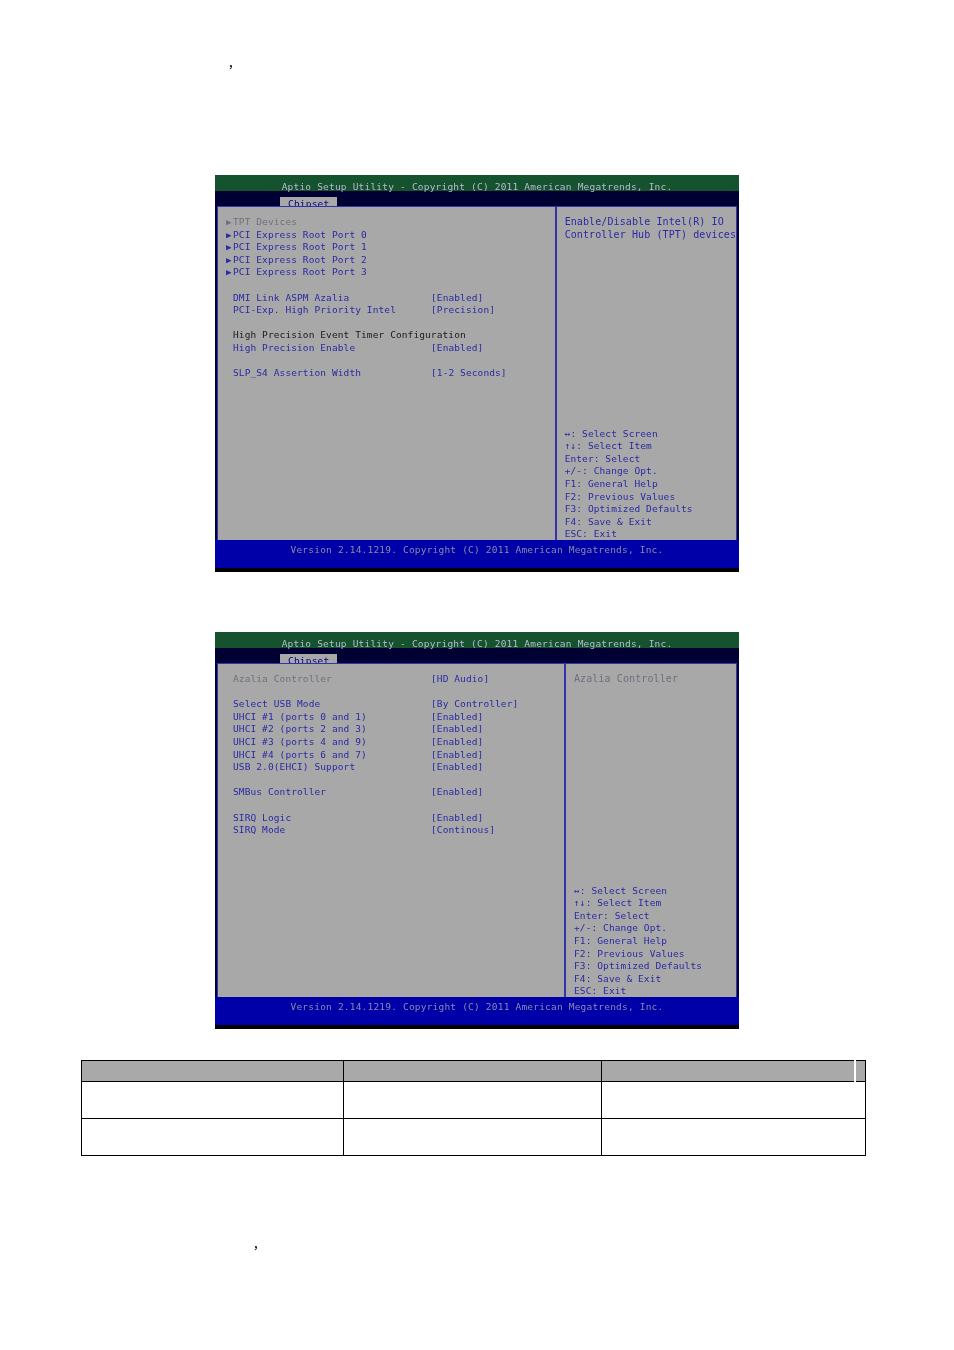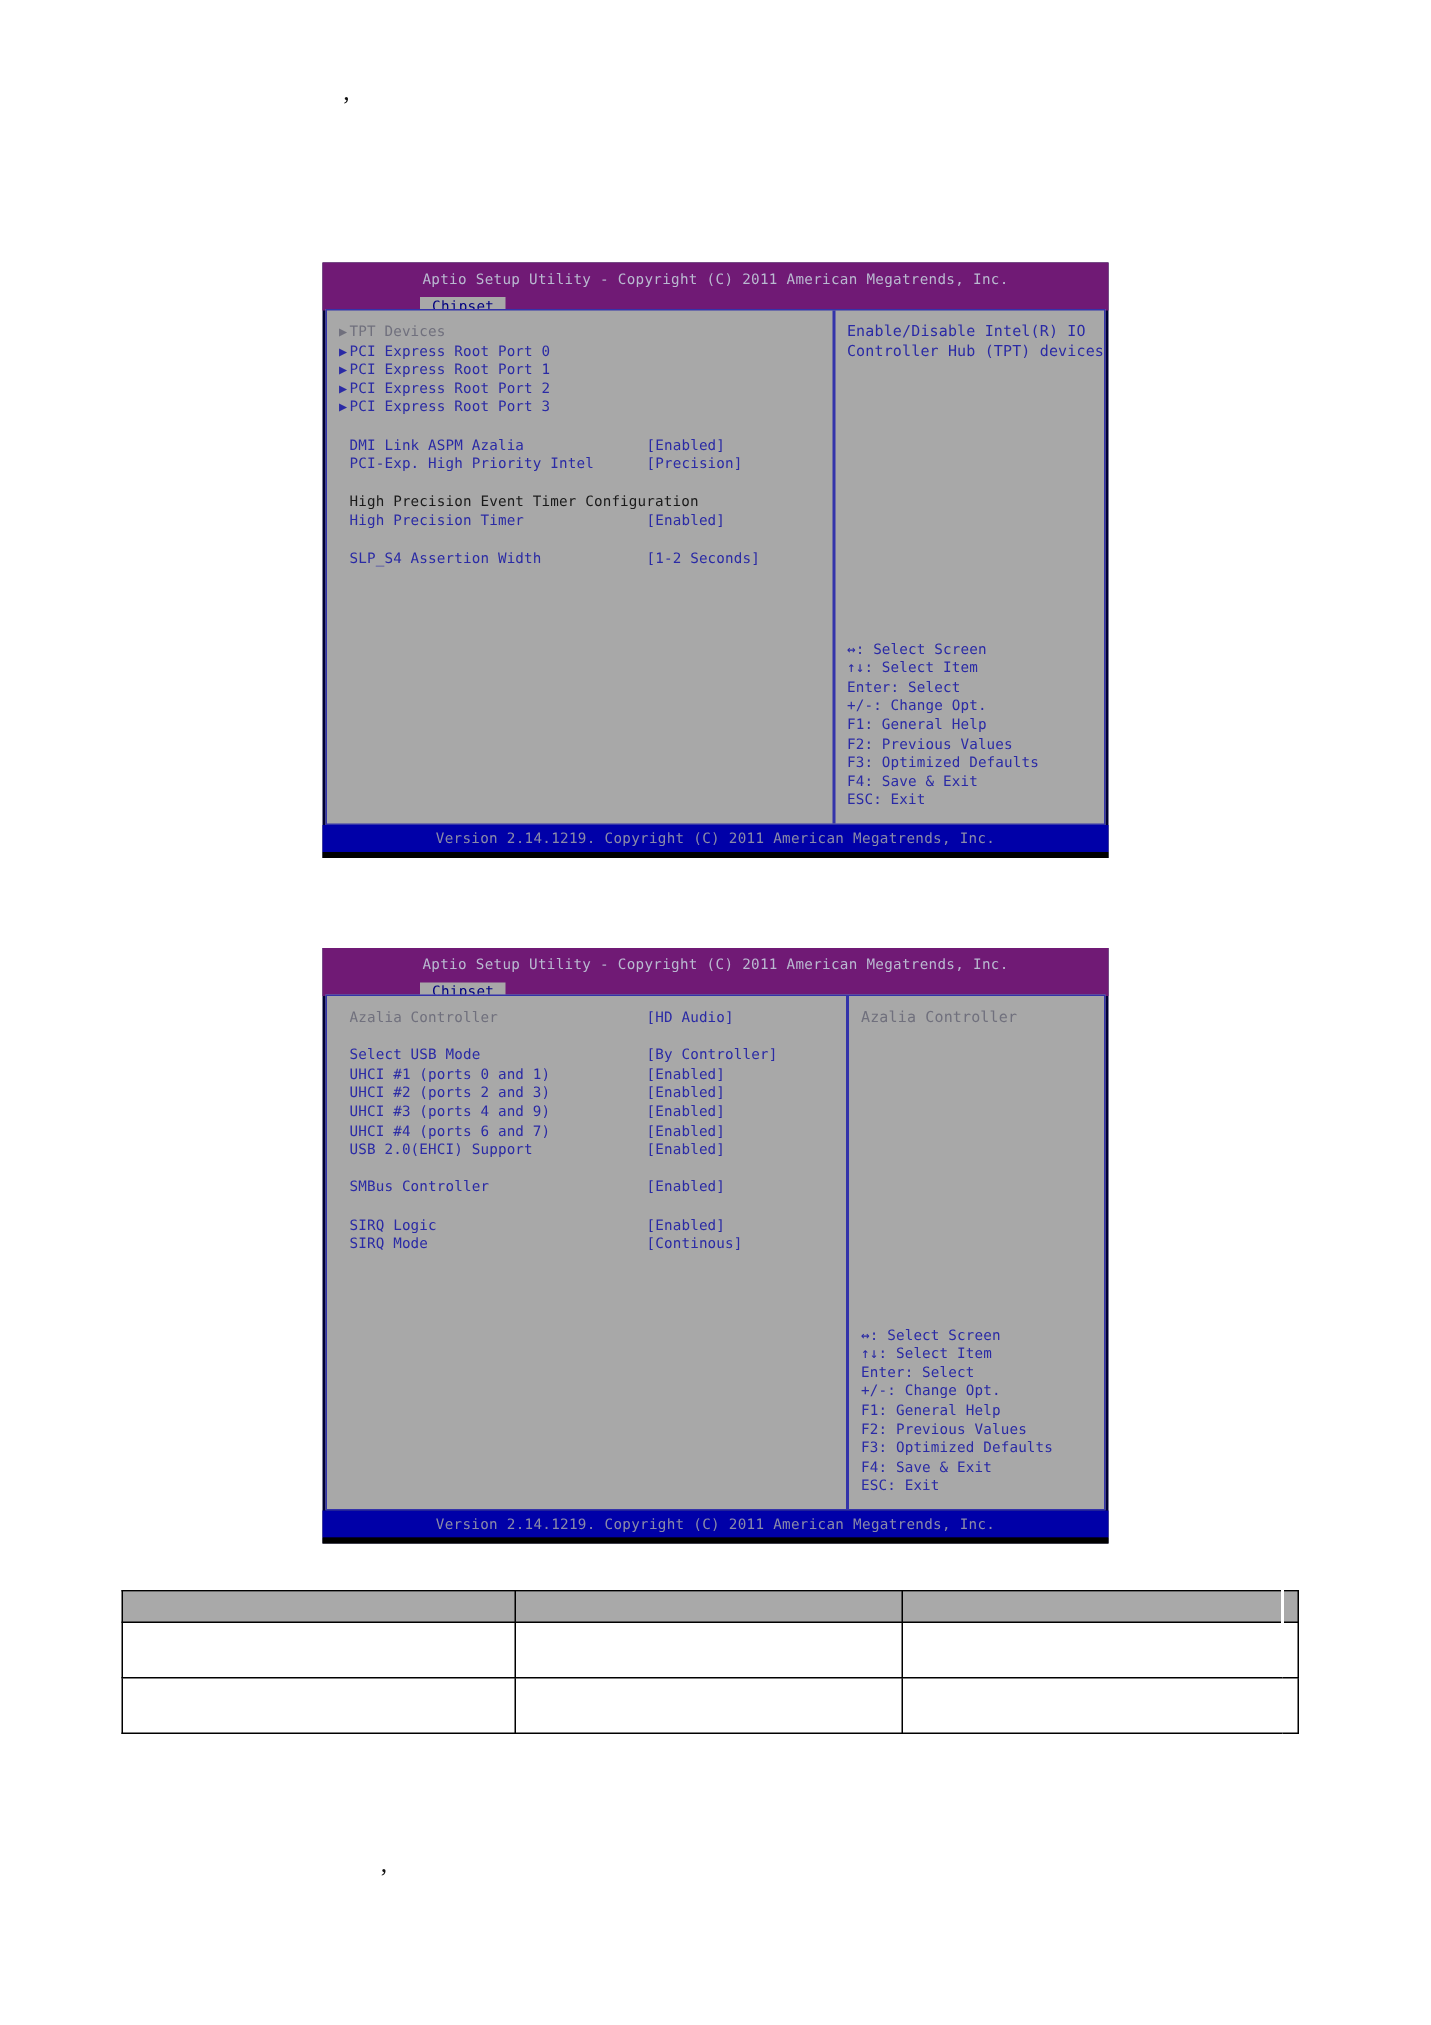--- a/index.html
+++ b/index.html
@@ -39,22 +39,22 @@
     left: 215px;
     width: 524px;
     background: #000033;
     font-family: "DejaVu Sans Mono", monospace;
     box-sizing: border-box;
   }
   .bios-1 { top: 175px; height: 397px; }
   .bios-2 { top: 632px; height: 397px; }
 
   .bios-titlebar {
-    height: 32px;
-    background: #701a75;
+    height: 16px;
+    background: #14532d;
     position: relative;
   }
   .bios-title {
     position: absolute;
     left: 0;
     right: 0;
     top: 6px;
     text-align: center;
     color: #b9b9d0;
     font-size: 9.5px;
@@ -161,21 +161,21 @@
     color: #2a2aa5;
     white-space: nowrap;
     letter-spacing: 0.1px;
   }
 
   .bios-footer {
     position: absolute;
     left: 0;
     right: 0;
     bottom: 4px;
-    height: 18px;
+    height: 28px;
     background: #0000a8;
   }
   .bios-footer-text {
     position: absolute;
     left: 0;
     right: 0;
     top: 4px;
     text-align: center;
     color: #8a8aa8;
     font-size: 9.5px;
@@ -273,21 +273,21 @@
           <span class="opt-label">PCI-Exp. High Priority Intel</span>
           <span class="opt-value">[Precision]</span>
         </div>
 
         <div class="opt-row spacer"></div>
 
         <div class="opt-row heading">
           <span class="opt-label">High Precision Event Timer Configuration</span>
         </div>
         <div class="opt-row">
-          <span class="opt-label">High Precision Timer</span>
+          <span class="opt-label">High Precision Enable</span>
           <span class="opt-value">[Enabled]</span>
         </div>
 
         <div class="opt-row spacer"></div>
 
         <div class="opt-row">
           <span class="opt-label">SLP_S4 Assertion Width</span>
           <span class="opt-value">[1-2 Seconds]</span>
         </div>
 

